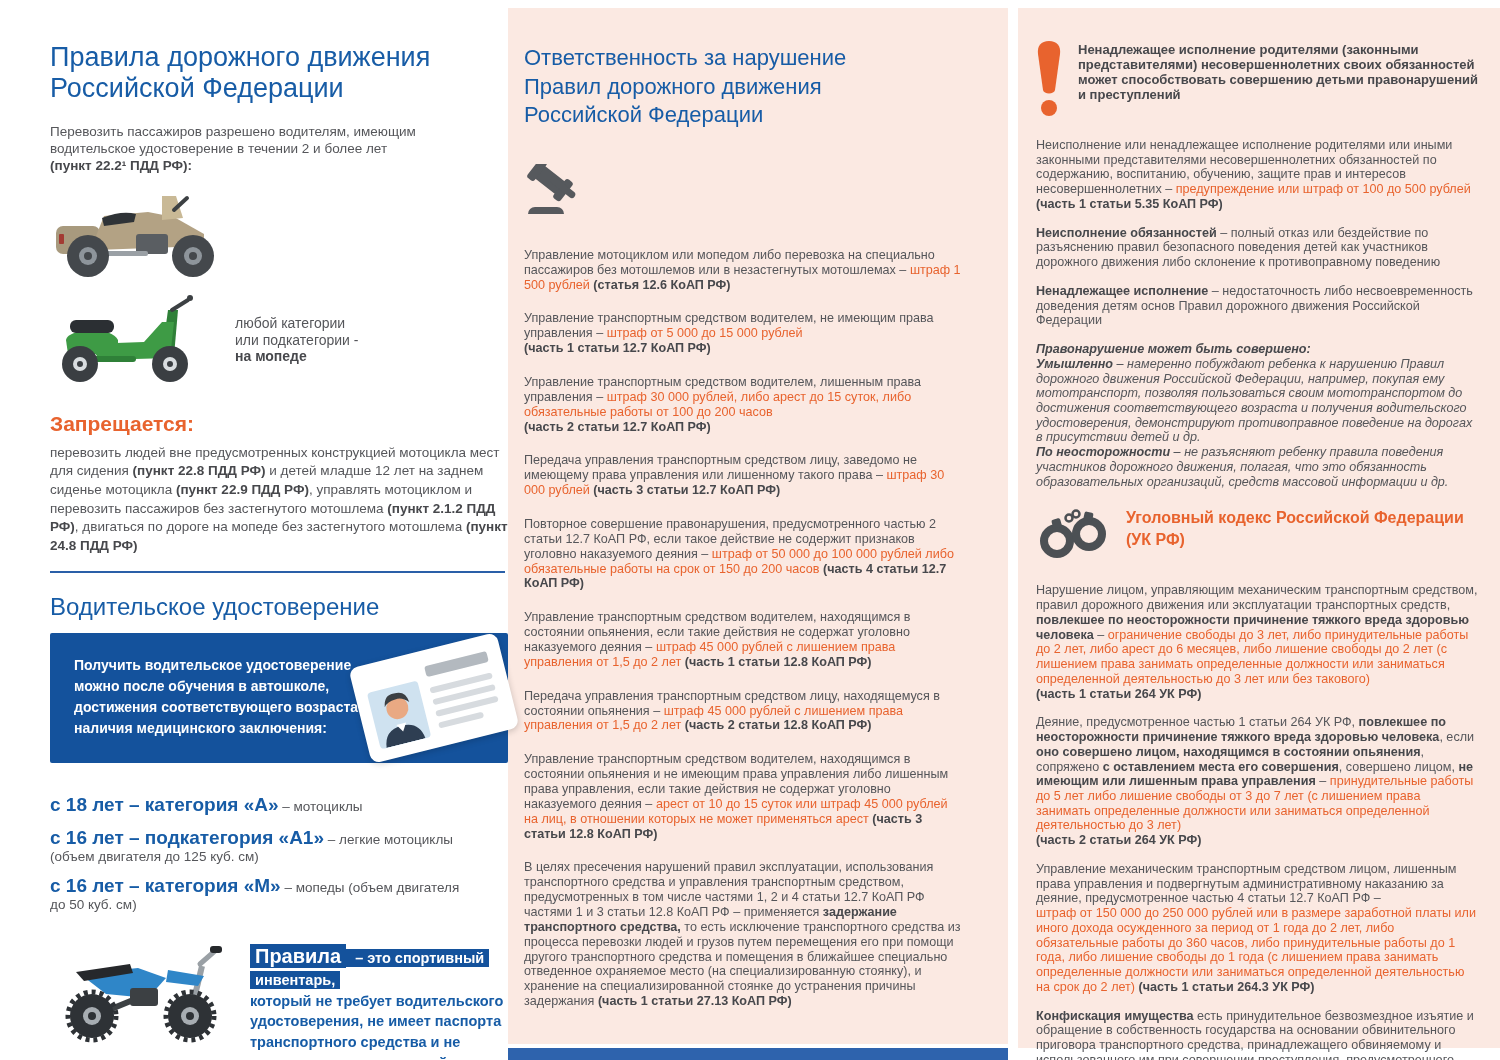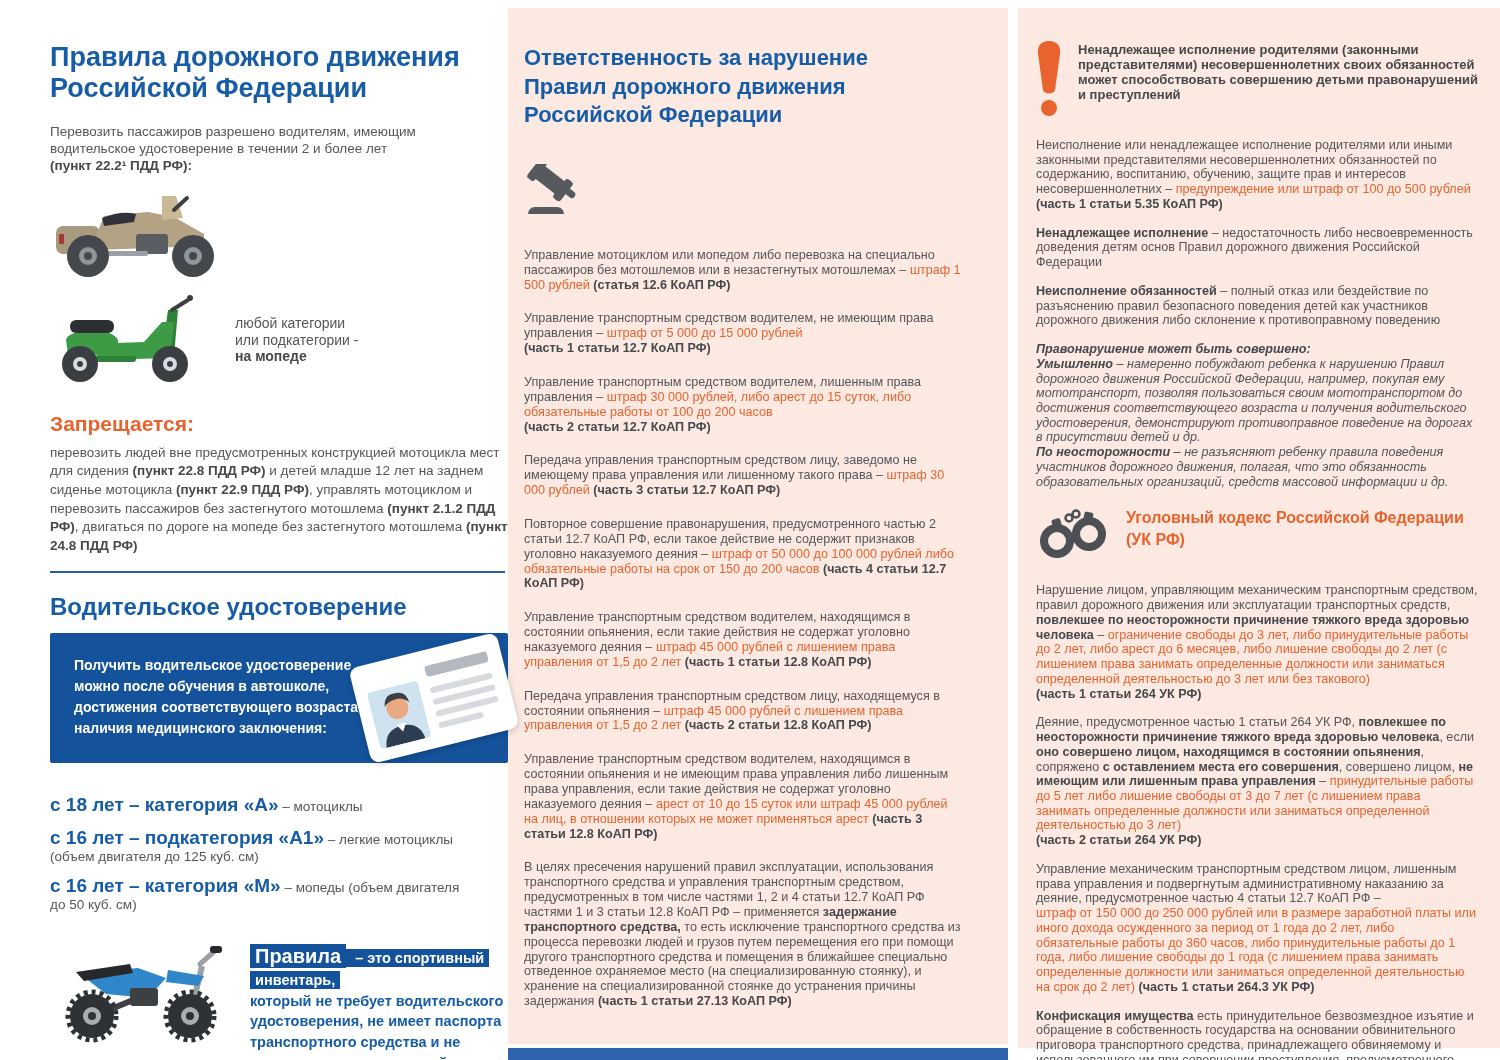--- a/index.html
+++ b/index.html
@@ -14,21 +14,21 @@
   #panel-mid   { left: 508px; top: 8px; width: 500px; height: 1036px; }
   #panel-right { left: 1018px; top: 8px; width: 482px; height: 1040px; }
   #bottom-bar  { position: absolute; left: 508px; top: 1048px; width: 500px; height: 12px; background: #2e63ad; }
 
   .col { position: absolute; }
   #col-left  { left: 50px;  top: 42px; width: 458px; }
   #col-mid   { left: 524px; top: 44px; width: 438px; }
   #col-right { left: 1036px; top: 38px; width: 442px; }
 
   h1, h2, h3 { white-space: pre-line; }
-  .title-blue { color: #175ca6; font-weight: bold; }
+  .title-blue { color: #175ca6; font-weight: normal; }
   .left-title { font-size: 27px; line-height: 1.16; margin-bottom: 18px; }
   .mid-title  { font-size: 22px; line-height: 1.3; margin-bottom: 34px; }
   .orange-h   { color: #e8632e; font-weight: bold; }
   .prohibit-h { font-size: 21px; margin: 22px 0 8px; }
   .license-h  { font-size: 24px; margin: 20px 0 12px; }
   .icon-heading { display: flex; align-items: flex-start; margin-bottom: 24px; }
   .icon-heading .ih-text { font-size: 16px; line-height: 1.32; padding-top: 4px; }
   .icon-cell { flex: 0 0 auto; margin-right: 18px; }
 
   .rich { }
@@ -235,22 +235,22 @@
     <div class="icon-cell">
       <svg width="26" height="80" viewBox="0 0 26 80">
         <path d="M13 3 C21 3 25 8 24 16 L19 52 C18.3 56.5 7.7 56.5 7 52 L2 16 C1 8 5 3 13 3 Z" fill="#e8632e"></path>
         <circle cx="13" cy="70" r="8" fill="#e8632e"></circle>
       </svg>
     </div>
     <div class="warn-text rich"><span class="s-b">Ненадлежащее исполнение родителями (законными представителями) несовершеннолетних своих обязанностей может способствовать совершению детьми правонарушений и преступлений</span></div>
   </div>
 
   <p class="p-r rich"><span class="s-n">Неисполнение или ненадлежащее исполнение родителями или иными законными представителями несовершеннолетних обязанностей по содержанию, воспитанию, обучению, защите прав и интересов несовершеннолетних – </span><span class="s-o">предупреждение или штраф от 100 до 500 рублей </span><span class="s-b">(часть 1 статьи 5.35 КоАП РФ)</span></p>
+  <p class="p-r rich"><span class="s-b">Неисполнение обязанностей</span><span class="s-n"> – полный отказ или бездействие по разъяснению правил безопасного поведения детей как участников дорожного движения либо склонение к противоправному поведению</span></p>
   <p class="p-r rich"><span class="s-b">Ненадлежащее исполнение</span><span class="s-n"> – недостаточность либо несвоевременность доведения детям основ Правил дорожного движения Российской Федерации</span></p>
-  <p class="p-r rich"><span class="s-b">Неисполнение обязанностей</span><span class="s-n"> – полный отказ или бездействие по разъяснению правил безопасного поведения детей как участников дорожного движения либо склонение к противоправному поведению</span></p>
 
   <p class="p-r rich offense-block"><span class="s-bi">Правонарушение может быть совершено:</span><br><span class="s-bi">Умышленно</span><span class="s-i"> – намеренно побуждают ребенка к нарушению Правил дорожного движения Российской Федерации, например, покупая ему мототранспорт, позволяя пользоваться своим мототранспортом до достижения соответствующего возраста и получения водительского удостоверения, демонстрируют противоправное поведение на дорогах в присутствии детей и др.</span><br><span class="s-bi">По неосторожности</span><span class="s-i"> – не разъясняют ребенку правила поведения участников дорожного движения, полагая, что это обязанность образовательных организаций, средств массовой информации и др.</span></p>
 
   <div class="icon-heading uk-heading-row">
     <div class="icon-cell">
       <svg width="72" height="54" viewBox="0 0 72 54">
         <circle cx="21" cy="36" r="13" fill="none" stroke="#4c5054" stroke-width="8"></circle>
         <circle cx="53" cy="29" r="13" fill="none" stroke="#4c5054" stroke-width="8"></circle>
         <rect x="16" y="14" width="9" height="9" rx="2" fill="#4c5054" transform="rotate(-15 20 18)"></rect>
         <rect x="48" y="7" width="9" height="9" rx="2" fill="#4c5054" transform="rotate(12 52 11)"></rect>

